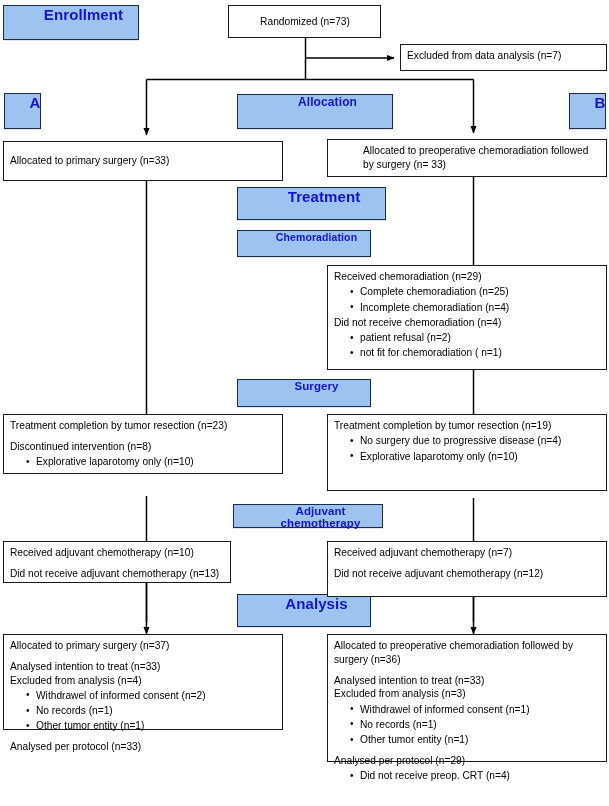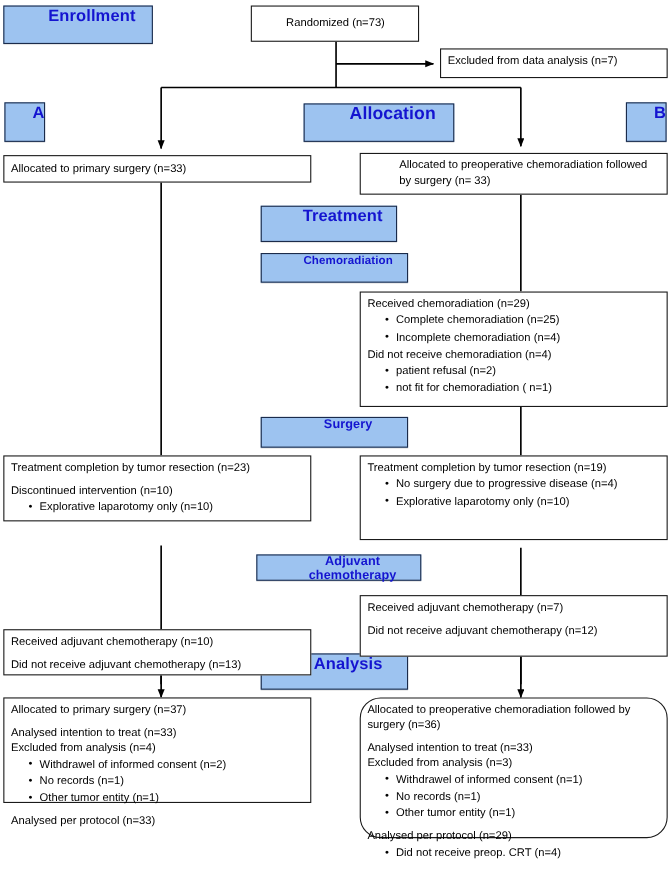--- a/index.html
+++ b/index.html
@@ -94,29 +94,29 @@
   </svg>
 
   <div class="stage-box" style="left:3px;top:5px;width:136px;height:35px;font-size:15px;">
     <span>Enrollment</span>
   </div>
 
   <div class="stage-box" style="left:4px;top:93px;width:37px;height:36px;font-size:15px;">
     <span>A</span>
   </div>
 
-  <div class="stage-box" style="left:237px;top:94px;width:137px;height:35px;font-size:16px;margin-left:39px;">
+  <div class="stage-box" style="left:237px;top:94px;width:156px;height:35px;font-size:12px;">
     <span>Allocation</span>
   </div>
 
   <div class="stage-box" style="left:569px;top:93px;width:37px;height:36px;font-size:15px;">
     <span>B</span>
   </div>
 
-  <div class="stage-box" style="left:237px;top:187px;width:124px;height:33px;font-size:15px;">
+  <div class="stage-box" style="left:237px;top:187px;width:149px;height:33px;font-size:15px;">
     <span>Treatment</span>
   </div>
 
   <div class="stage-box" style="left:237px;top:379px;width:134px;height:28px;font-size:11.5px;">
     <span>Surgery</span>
   </div>
 
   <div class="stage-box" style="left:237px;top:230px;width:134px;height:27px;font-size:10.5px;">
     <span>Chemoradiation</span>
   </div>
@@ -130,21 +130,21 @@
   </div>
 
   <div class="node-box" style="left:228px;top:5px;width:153px;height:33px;display:flex;align-items:center;justify-content:center;">
     <p>Randomized (n=73)</p>
   </div>
 
   <div class="node-box" style="left:400px;top:44px;width:207px;height:27px;display:flex;">
     <p>Excluded  from data  analysis (n=7)</p>
   </div>
 
-  <div class="node-box" style="left:3px;top:141px;width:280px;height:25px;display:flex;align-items:center;">
+  <div class="node-box" style="left:3px;top:141px;width:280px;height:40px;display:flex;align-items:center;">
     <p>Allocated to primary surgery (n=33)</p>
   </div>
 
   <div class="node-box" style="left:327px;top:139px;width:280px;height:38px;padding-left:35px;">
     <p>Allocated to preoperative chemoradiation followed by surgery (n= 33)</p>
   </div>
 
   <div class="node-box" style="left:327px;top:265px;width:280px;height:105px;">
     <p>Received chemoradiation (n=29)</p>
     <ul>
@@ -153,35 +153,35 @@
     </ul>
     <p>Did not receive chemoradiation (n=4)</p>
     <ul>
       <li>patient refusal (n=2)</li>
       <li>not fit for chemoradiation ( n=1)</li>
     </ul>
   </div>
 
   <div class="node-box" style="left:3px;top:414px;width:280px;height:60px;">
     <p>Treatment completion by tumor resection (n=23)</p>
-    <p class="gap">Discontinued intervention (n=10)</p>
+    <p class="gap">Discontinued intervention (n=8)</p>
     <ul>
       <li>Explorative laparotomy only (n=10)</li>
     </ul>
   </div>
 
   <div class="node-box" style="left:327px;top:414px;width:280px;height:77px;">
     <p>Treatment completion by tumor resection (n=19)</p>
     <ul>
       <li>No surgery due to progressive disease (n=4)</li>
       <li>Explorative laparotomy only (n=10)</li>
     </ul>
   </div>
 
-  <div class="node-box" style="left:3px;top:572px;width:280px;height:42px;">
+  <div class="node-box" style="left:3px;top:541px;width:228px;height:42px;">
     <p>Received adjuvant chemotherapy (n=10)</p>
     <p class="gap">Did not receive adjuvant chemotherapy (n=13)</p>
   </div>
 
   <div class="node-box" style="left:327px;top:541px;width:280px;height:56px;">
     <p>Received adjuvant chemotherapy (n=7)</p>
     <p class="gap">Did not receive adjuvant chemotherapy (n=12)</p>
   </div>
 
   <div class="node-box" style="left:3px;top:634px;width:280px;height:96px;">
@@ -189,21 +189,21 @@
     <p class="gap">Analysed intention to treat (n=33)</p>
     <p>Excluded from analysis (n=4)</p>
     <ul>
       <li>Withdrawel of informed consent (n=2)</li>
       <li>No records (n=1)</li>
       <li>Other tumor entity (n=1)</li>
     </ul>
     <p class="gap">Analysed per protocol (n=33)</p>
   </div>
 
-  <div class="node-box" style="left:327px;top:634px;width:280px;height:128px;border-radius:19px;">
+  <div class="node-box" style="left:327px;top:634px;width:280px;height:128px;">
     <p>Allocated to preoperative chemoradiation followed by surgery (n=36)</p>
     <p class="gap">Analysed intention to treat (n=33)</p>
     <p>Excluded from analysis (n=3)</p>
     <ul>
       <li>Withdrawel of informed consent (n=1)</li>
       <li>No records (n=1)</li>
       <li>Other tumor entity (n=1)</li>
     </ul>
     <p class="gap">Analysed per protocol (n=29)</p>
     <ul>

